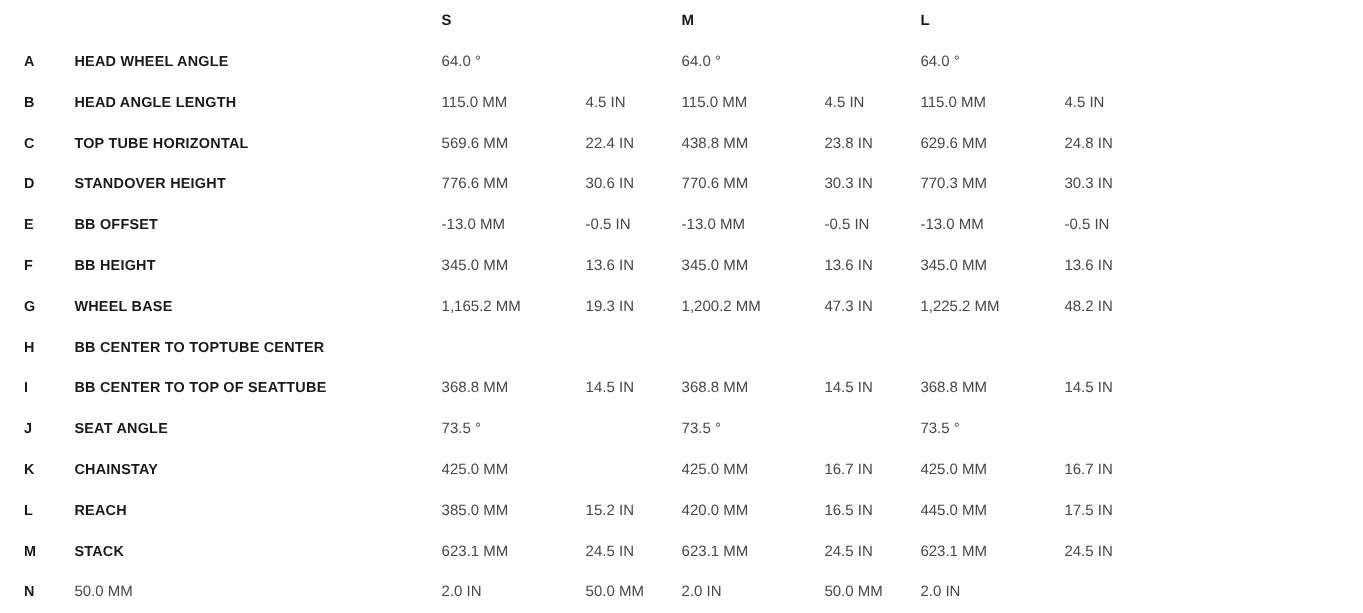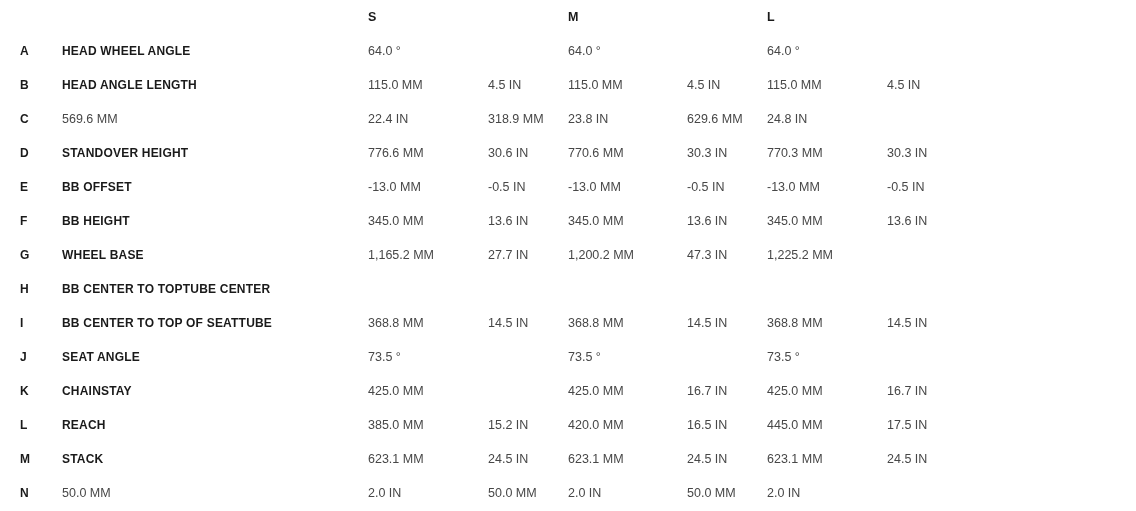--- a/index.html
+++ b/index.html
@@ -82,23 +82,24 @@
     <div class="cell value">115.0 MM</div>
     <div class="cell value">4.5 IN</div>
     <div class="cell value">115.0 MM</div>
     <div class="cell value">4.5 IN</div>
     <div class="cell value">115.0 MM</div>
     <div class="cell value">4.5 IN</div>
   </div>
 
   <div class="row">
     <div class="cell letter">C</div>
+    <div class="cell name">TOP TUBE HORIZONTAL</div>
     <div class="cell value">569.6 MM</div>
     <div class="cell value">22.4 IN</div>
-    <div class="cell value">318.9 MM</div>
+    <div class="cell value">438.8 MM</div>
     <div class="cell value">23.8 IN</div>
     <div class="cell value">629.6 MM</div>
     <div class="cell value">24.8 IN</div>
   </div>
 
   <div class="row">
     <div class="cell letter">D</div>
     <div class="cell name">STANDOVER HEIGHT</div>
     <div class="cell value">776.6 MM</div>
     <div class="cell value">30.6 IN</div>
@@ -127,24 +128,25 @@
     <div class="cell value">345.0 MM</div>
     <div class="cell value">13.6 IN</div>
     <div class="cell value">345.0 MM</div>
     <div class="cell value">13.6 IN</div>
   </div>
 
   <div class="row">
     <div class="cell letter">G</div>
     <div class="cell name">WHEEL BASE</div>
     <div class="cell value">1,165.2 MM</div>
-    <div class="cell value">27.7 IN</div>
+    <div class="cell value">19.3 IN</div>
     <div class="cell value">1,200.2 MM</div>
     <div class="cell value">47.3 IN</div>
     <div class="cell value">1,225.2 MM</div>
+    <div class="cell value">48.2 IN</div>
   </div>
 
   <div class="row">
     <div class="cell letter">H</div>
     <div class="cell name">BB CENTER TO TOPTUBE CENTER</div>
     <div class="cell value"></div>
     <div class="cell value"></div>
     <div class="cell value"></div>
     <div class="cell value"></div>
     <div class="cell value"></div>

